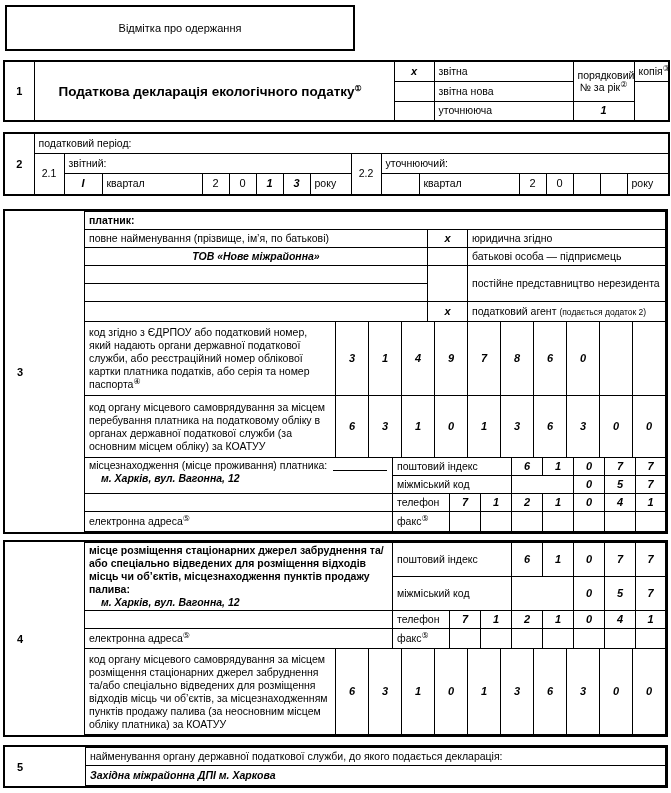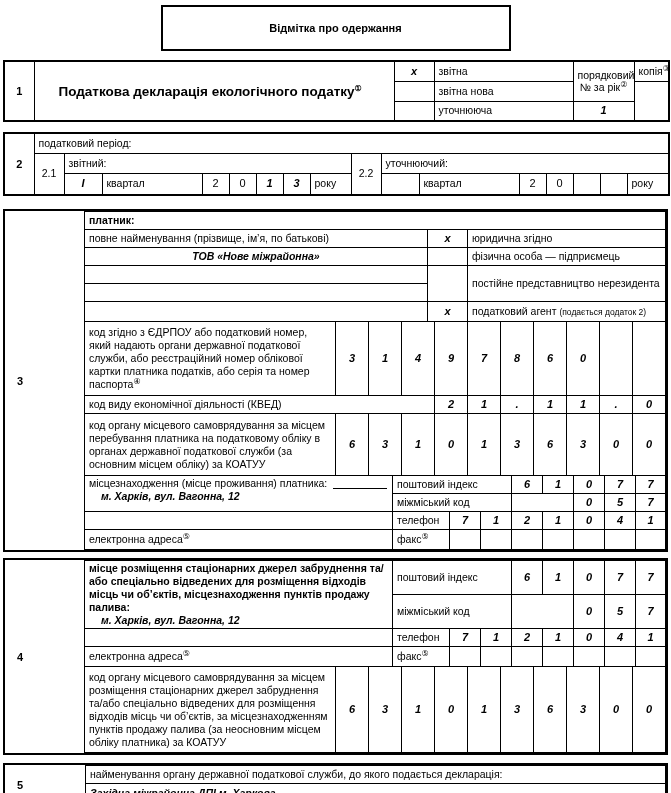--- a/index.html
+++ b/index.html
@@ -1,18 +1,18 @@
 <!DOCTYPE html>
 <html><head>
 <meta charset="utf-8">
 <style>
   html,body{margin:0;padding:0;background:#fff;color:#000;font-family:"Liberation Sans",sans-serif;}
   .page{width:671px;padding:3px;box-sizing:border-box;}
   
-  .hdr{display:flex;justify-content:center;align-items:flex-start;margin:2px 2px 9px 2px;font-weight:bold;}
+  .hdr{display:flex;justify-content:space-between;align-items:flex-start;margin:2px 2px 9px 2px;}
   .stamp{width:350px;height:46px;border:2px solid #000;box-sizing:border-box;display:flex;flex-direction:column;justify-content:center;text-align:center;font-size:11px;line-height:15px;}
   .approved{width:155px;font-size:9.5px;line-height:12.5px;padding-top:1px;}
   
   table{border-collapse:collapse;table-layout:fixed;}
   td{border:1px solid #000;padding:1px 4px;font-size:10.5px;line-height:13px;vertical-align:middle;overflow:hidden;}
   .t-main{width:665px;border:2px solid #000;}
   .numcell{text-align:center;font-weight:bold;font-size:11px;}
   .digit{text-align:center;font-weight:bold;font-style:italic;font-size:11px;padding:1px 1px;}
   .pre{font-weight:normal;font-style:normal;}
   .fill{font-weight:bold;font-style:italic;}
@@ -148,21 +148,21 @@
               <td class="b" colspan="3">платник:</td>
             </tr>
         <tr style="height:18px">
           <td>повне найменування (прізвище, ім’я, по батькові)</td>
           <td class="digit">x</td>
           <td>юридична згідно</td>
         </tr>
         <tr style="height:18px">
           <td class="center fill">ТОВ «Нове міжрайонна»</td>
           <td class="digit"></td>
-          <td>фізична особа — підприємець</td>
+          <td>батькові особа — підприємець</td>
         </tr>
         <tr style="height:18px">
           <td></td>
           <td class="digit" rowspan="2"></td>
           <td rowspan="2">постійне представництво нерезидента</td>
         </tr>
         <tr style="height:18px">
               <td></td>
             </tr>
         <tr style="height:20px">
@@ -198,30 +198,20 @@
           <td class="digit">3</td>
           <td class="digit">1</td>
           <td class="digit">4</td>
           <td class="digit">9</td>
           <td class="digit">7</td>
           <td class="digit">8</td>
           <td class="digit">6</td>
           <td class="digit">0</td>
           <td class="digit"></td>
           <td class="digit"></td>
-        </tr>
-        <tr style="height:18px">
-          <td colspan="4">код виду економічної діяльності (КВЕД)</td>
-          <td class="digit">2</td>
-          <td class="digit">1</td>
-          <td class="digit">.</td>
-          <td class="digit">1</td>
-          <td class="digit">1</td>
-          <td class="digit">.</td>
-          <td class="digit">0</td>
         </tr>
         <tr style="height:62px">
           <td>код органу місцевого самоврядування за місцем перебування платника на податковому обліку в органах державної податкової служби (за основним місцем обліку) за КОАТУУ</td>
           <td class="digit">6</td>
           <td class="digit">3</td>
           <td class="digit">1</td>
           <td class="digit">0</td>
           <td class="digit">1</td>
           <td class="digit">3</td>
           <td class="digit">6</td>

